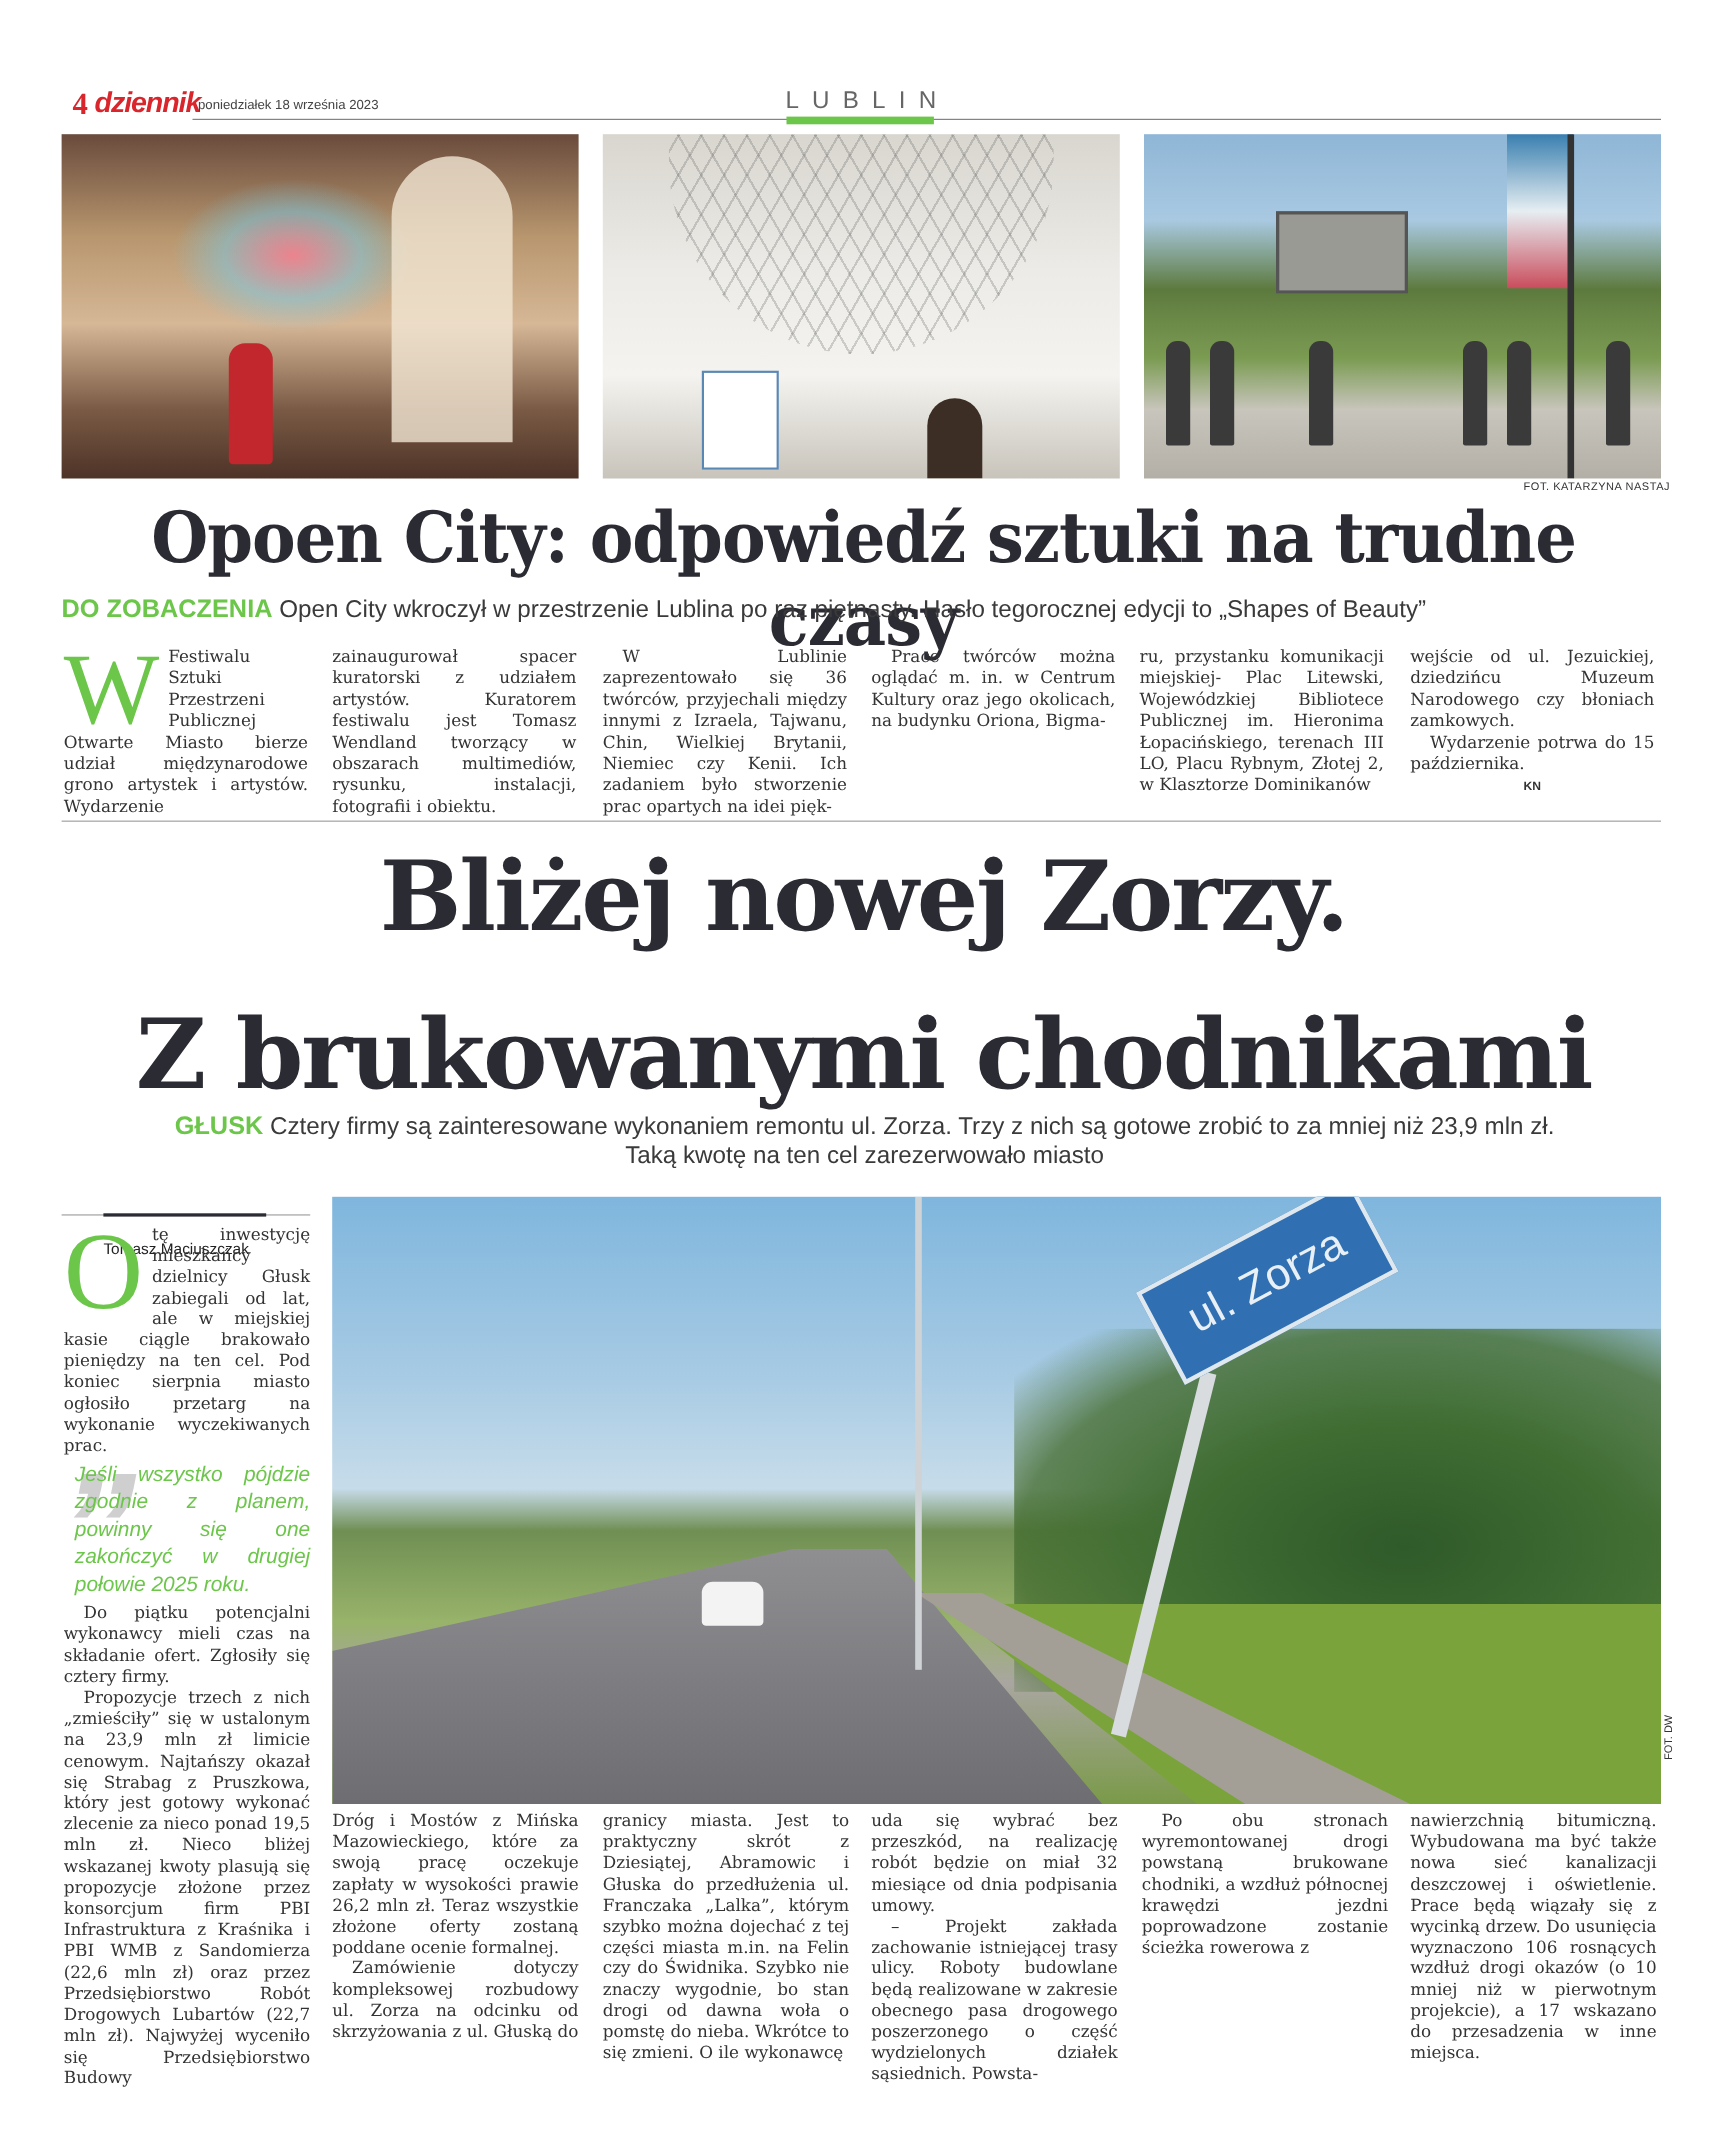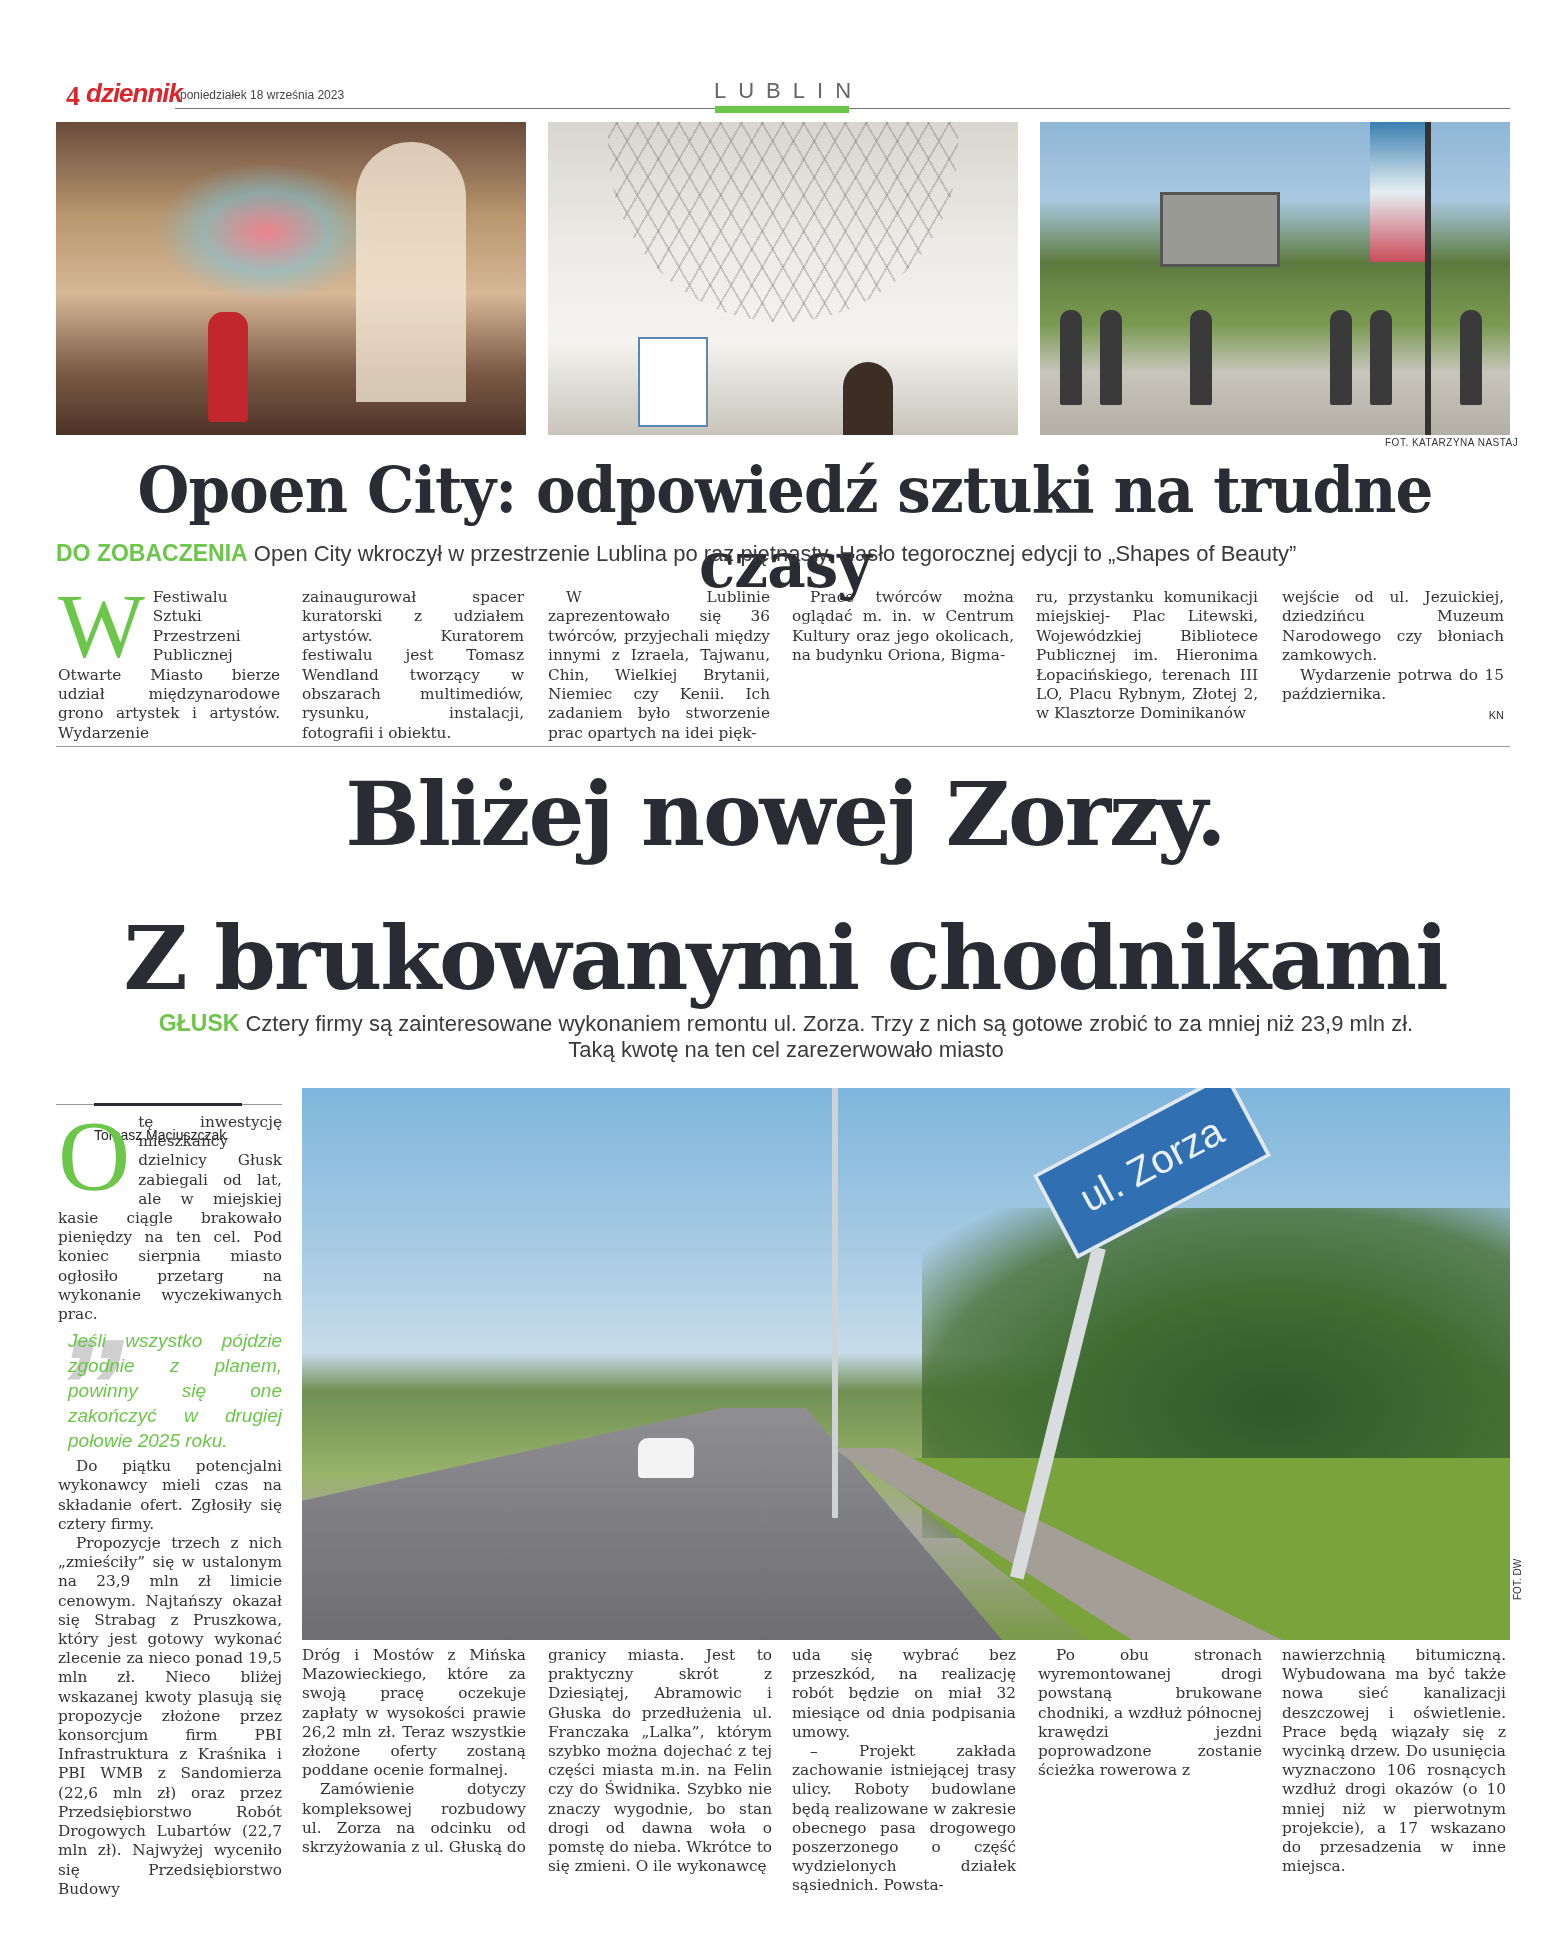--- a/index.html
+++ b/index.html
@@ -39,21 +39,21 @@
   
   .col { font-family: "DejaVu Serif", serif; font-size: 15.3px; line-height: 19.4px; color: #333; text-align: justify; }
   .c1 { left: 58px; top: 588px; width: 222px; }
   .c2 { left: 302px; top: 588px; width: 222px; }
   .c3 { left: 548px; top: 588px; width: 222px; }
   .c4 { left: 792px; top: 588px; width: 222px; }
   .c5 { left: 1036px; top: 588px; width: 222px; }
   .c6 { left: 1282px; top: 588px; width: 222px; }
   .dropcap { float: left; font-family: "Liberation Serif", serif; color: #6cc64a; font-size: 92px; line-height: 72px; margin: 2px 8px 0 0; }
   .indent { text-indent: 18px; }
-  .sig { text-align: right; font-family: "Liberation Sans", sans-serif; font-weight: normal; font-size: 11px; margin-top: 2px; }
+  .sig { text-align: center; font-family: "Liberation Sans", sans-serif; font-weight: bold; font-size: 11px; margin-top: 2px; }
   .divider1 { left: 56px; top: 746px; width: 1454px; height: 1px; background: #999; }
 
   
   .h2 { left: 60px; width: 1450px; text-align: center; font-family: "DejaVu Serif", serif; font-weight: bold; font-size: 88px; color: #2b2b33; letter-spacing: -2px; }
   .h2a { top: 762px; }
   .h2b { top: 870px; margin-top: 36px; }
   .lead2 { left: 56px; top: 1010px; width: 1460px; text-align: center; font-family: "Liberation Sans", sans-serif; font-size: 22px; line-height: 26px; color: #3a3a3a; }
 
   
   .byline { left: 94px; top: 1087px; font-family: "Liberation Sans", sans-serif; font-size: 14px; color: #222; margin-top: 40px; }

